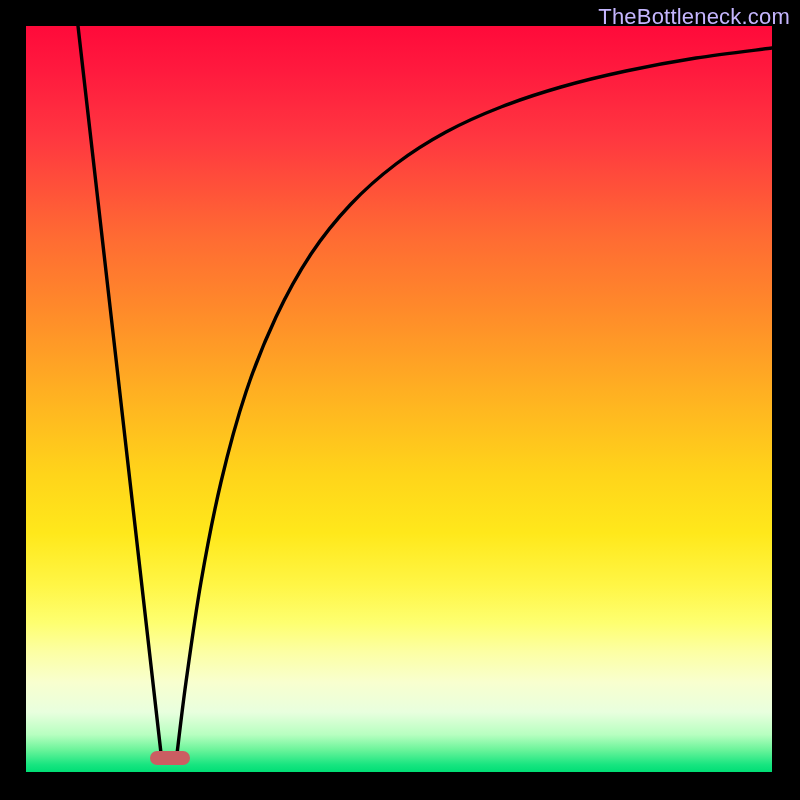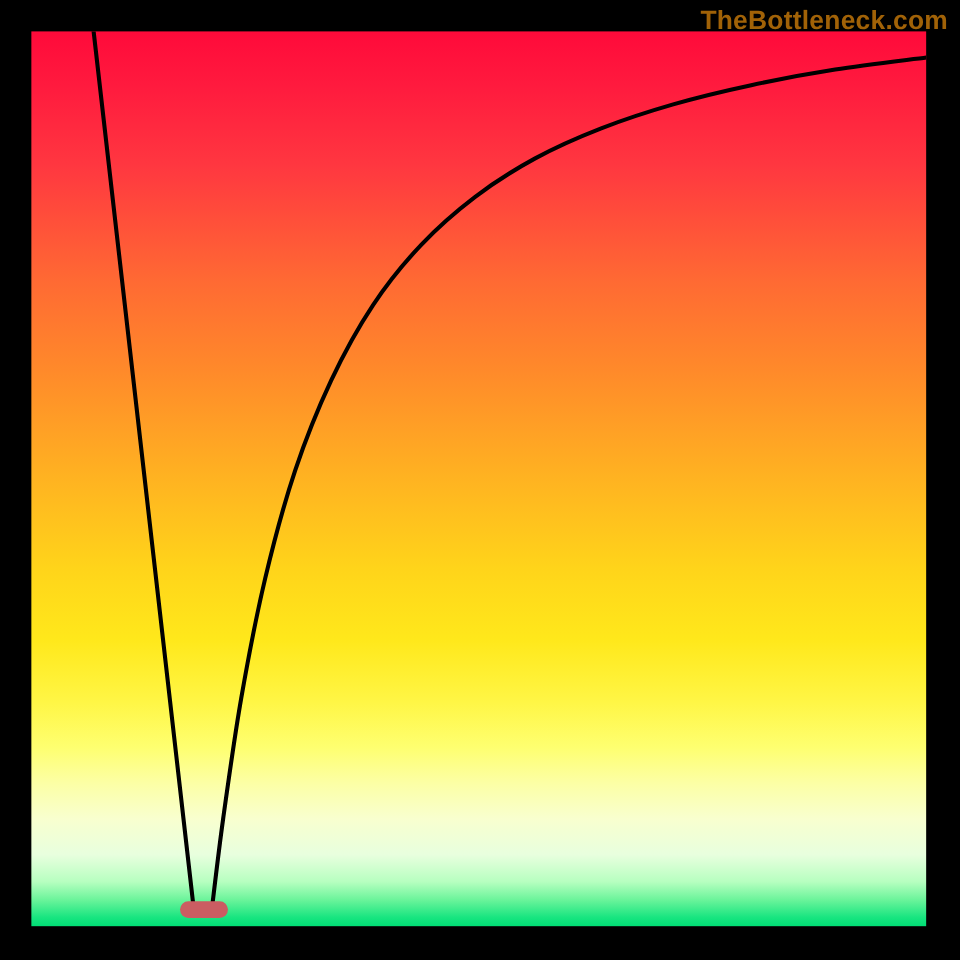--- a/index.html
+++ b/index.html
@@ -50,22 +50,22 @@
       background: #cb5d62;
       border-radius: 9px;
       height: 14px;
     }
     .watermark {
       position: absolute;
       top: 4px;
       right: 10px;
       font-family: Arial, Helvetica, sans-serif;
       font-size: 22px;
-      font-weight: 700;
-      color: #a16207;
+      font-weight: 400;
+      color: #c4b5fd;
       letter-spacing: 0.2px;
     }
   </style>
 </head>
 <body>
 
 <div class="frame">
   <div class="watermark">TheBottleneck.com</div>
   <div class="plot">
     <div class="gradient"></div>

